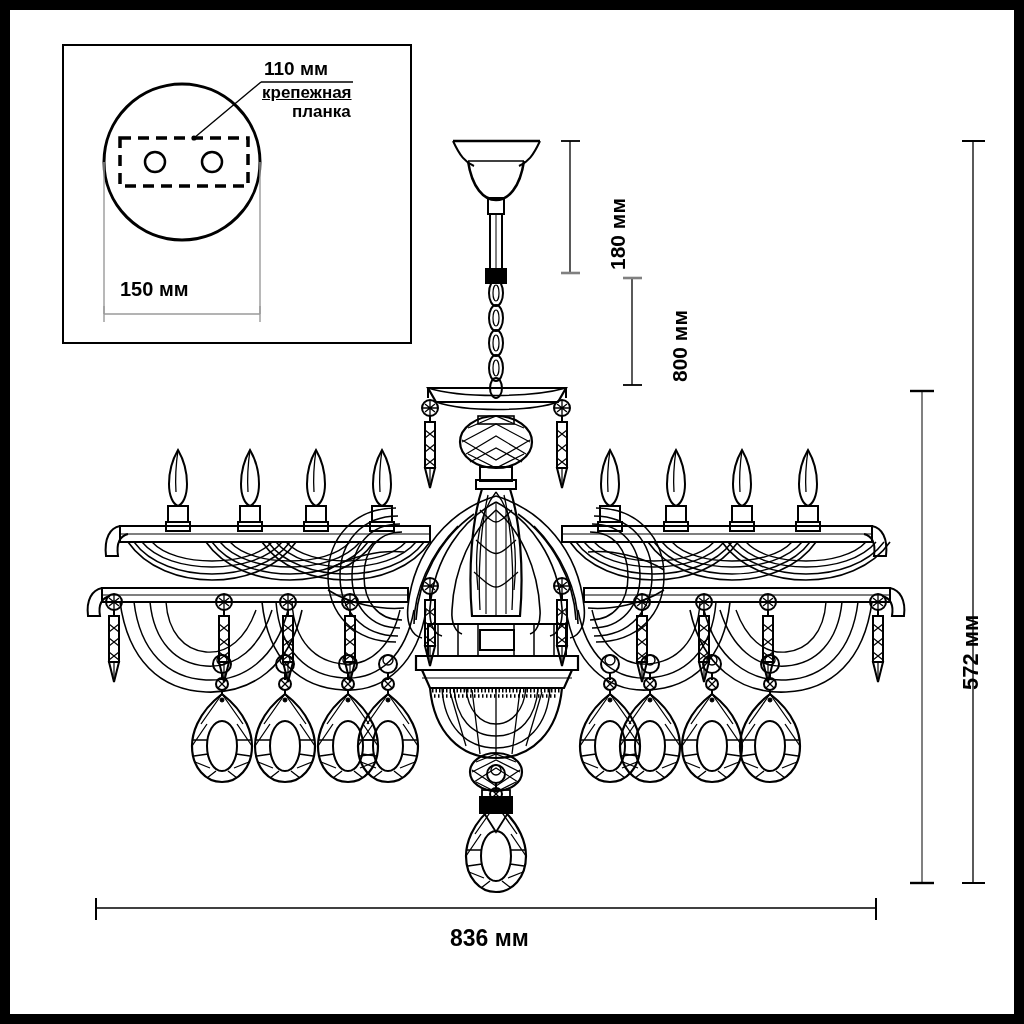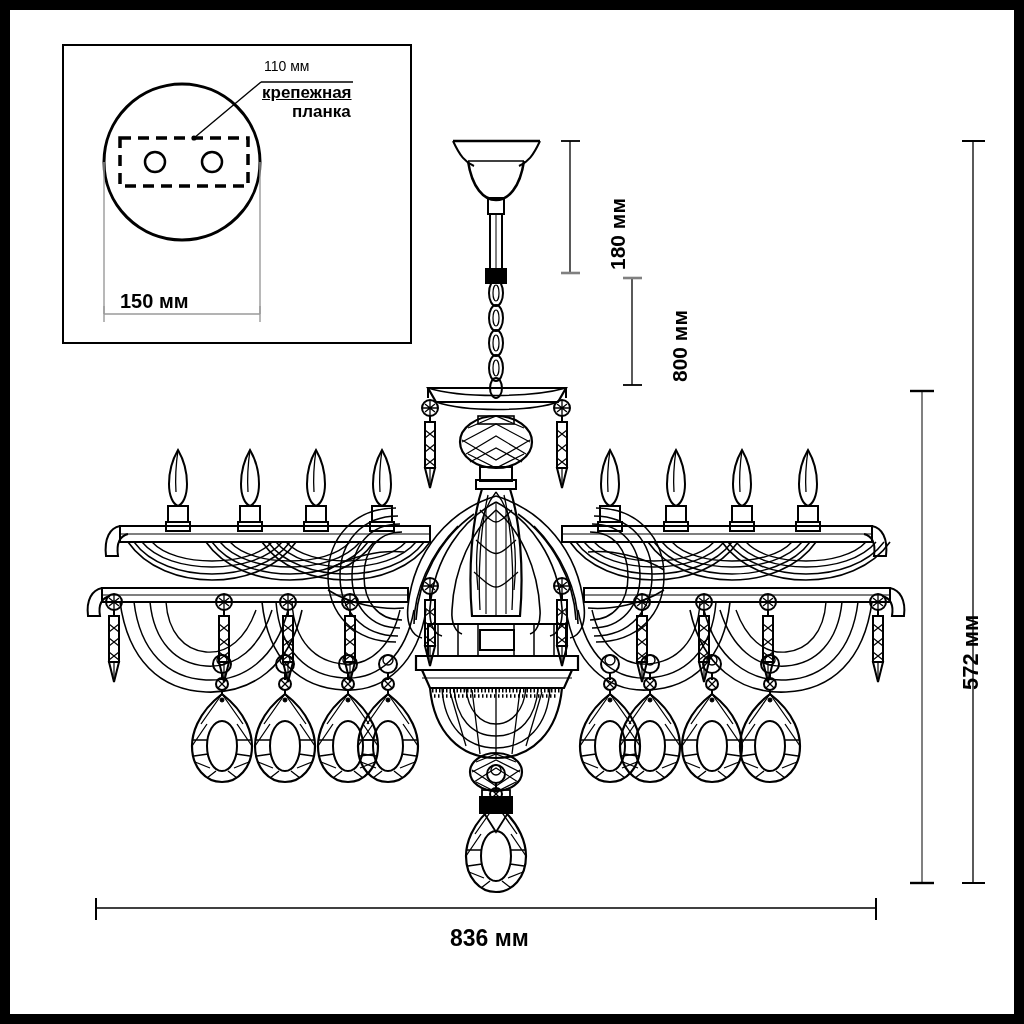--- a/index.html
+++ b/index.html
@@ -31,24 +31,24 @@
         <circle cx="130" cy="92" r="2.6" fill="#000"></circle>
 
         <line x1="197" y1="36" x2="289" y2="36" stroke="#000" stroke-width="1.4"></line>
 
         <line x1="40" y1="116" x2="40" y2="268" stroke="#9a9a9a" stroke-width="1.4"></line>
         <line x1="196" y1="116" x2="196" y2="268" stroke="#9a9a9a" stroke-width="1.4"></line>
         <line x1="40" y1="268" x2="196" y2="268" stroke="#9a9a9a" stroke-width="1.4"></line>
         <line x1="40" y1="260" x2="40" y2="276" stroke="#9a9a9a" stroke-width="1.4"></line>
         <line x1="196" y1="260" x2="196" y2="276" stroke="#9a9a9a" stroke-width="1.4"></line>
       </svg>
-      <div class="lbl" style="left:200px;top:12px;font-size:14px;font-weight:normal;">110 мм</div>
+      <div class="lbl" style="left:200px;top:12px;font-size:19px;font-weight:bold;">110 мм</div>
       <div class="lbl" style="left:198px;top:38px;font-size:17px;font-weight:bold;line-height:17px;text-decoration:underline;">крепежная</div>
       <div class="lbl" style="left:206px;top:57px;font-size:17px;font-weight:bold;line-height:17px;margin-left:22px;">планка</div>
-      <div class="lbl" style="left:56px;top:244px;font-size:20px;font-weight:bold;text-align:center;">150 мм</div>
+      <div class="lbl" style="left:56px;top:232px;font-size:20px;font-weight:bold;text-align:center;">150 мм</div>
     </div>
 
     <svg style="position:absolute;left:0;top:0;" width="1004" height="1004" viewBox="0 0 1004 1004">
       <defs>
 
         <g id="teardrop">
           <circle cx="0" cy="-46" r="9" fill="none" stroke="#000" stroke-width="2"></circle>
           <path d="M-5,-50 a5,5 0 1,1 10,0 a5,5 0 1,1 -10,0" fill="none" stroke="#000" stroke-width="1.4"></path>
           <line x1="0" y1="-37" x2="0" y2="-30" stroke="#000" stroke-width="2"></line>
           <circle cx="0" cy="-26" r="6" fill="none" stroke="#000" stroke-width="2"></circle>

